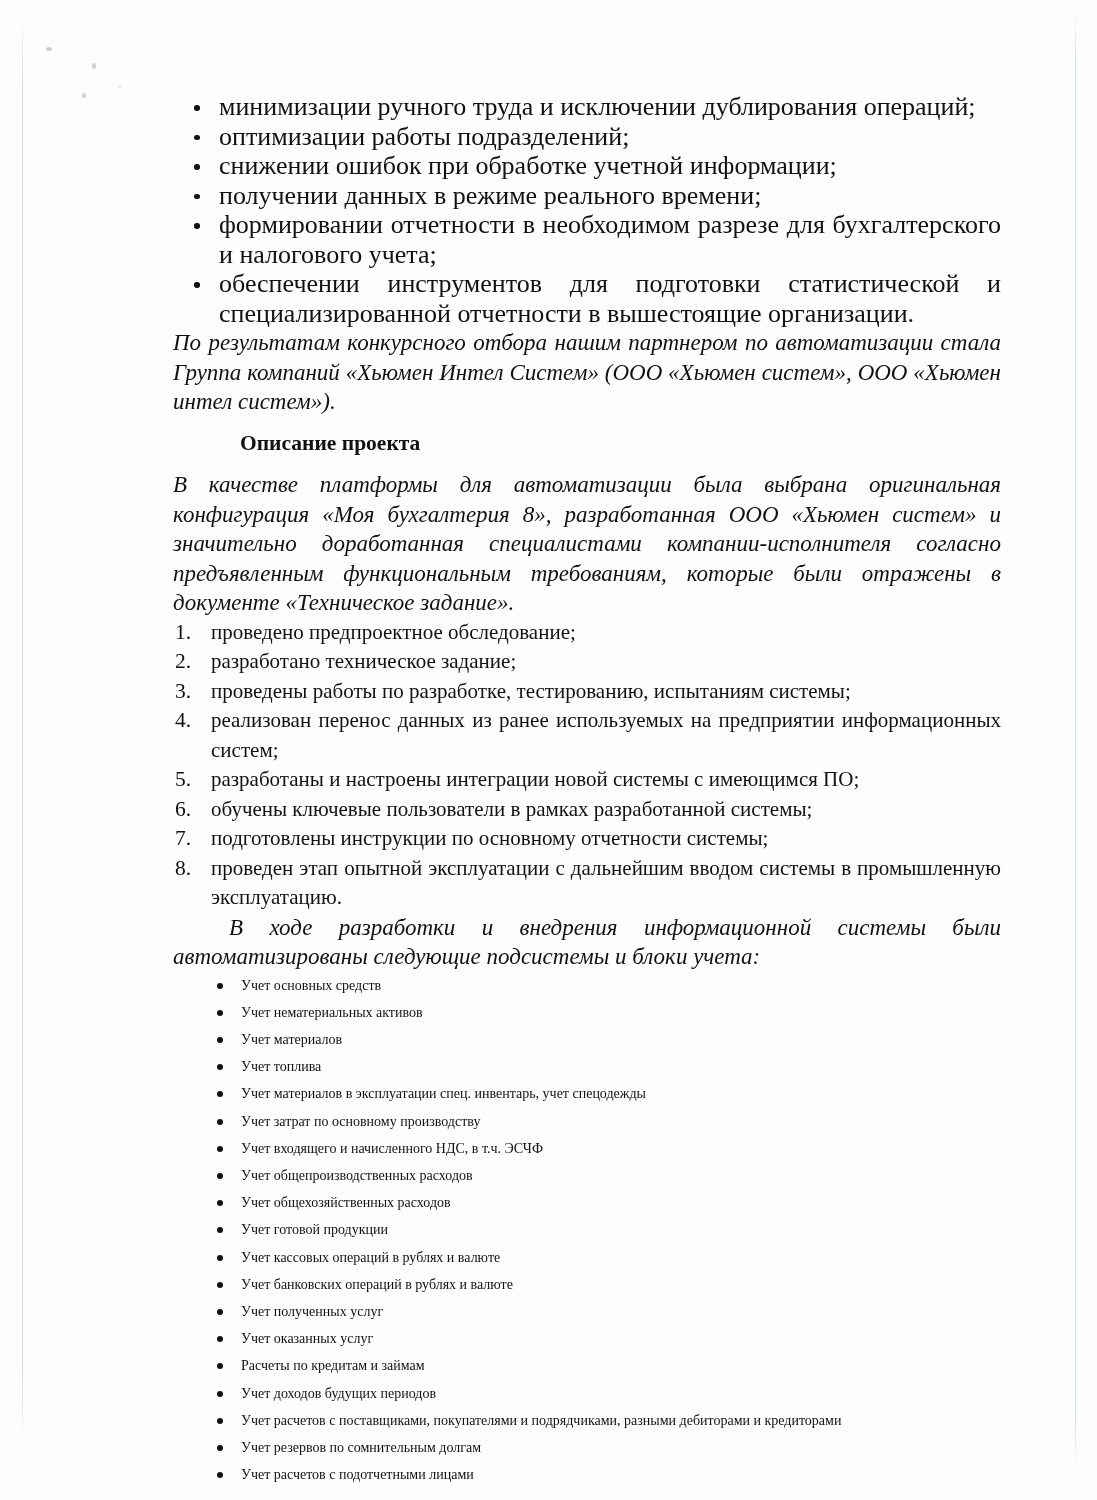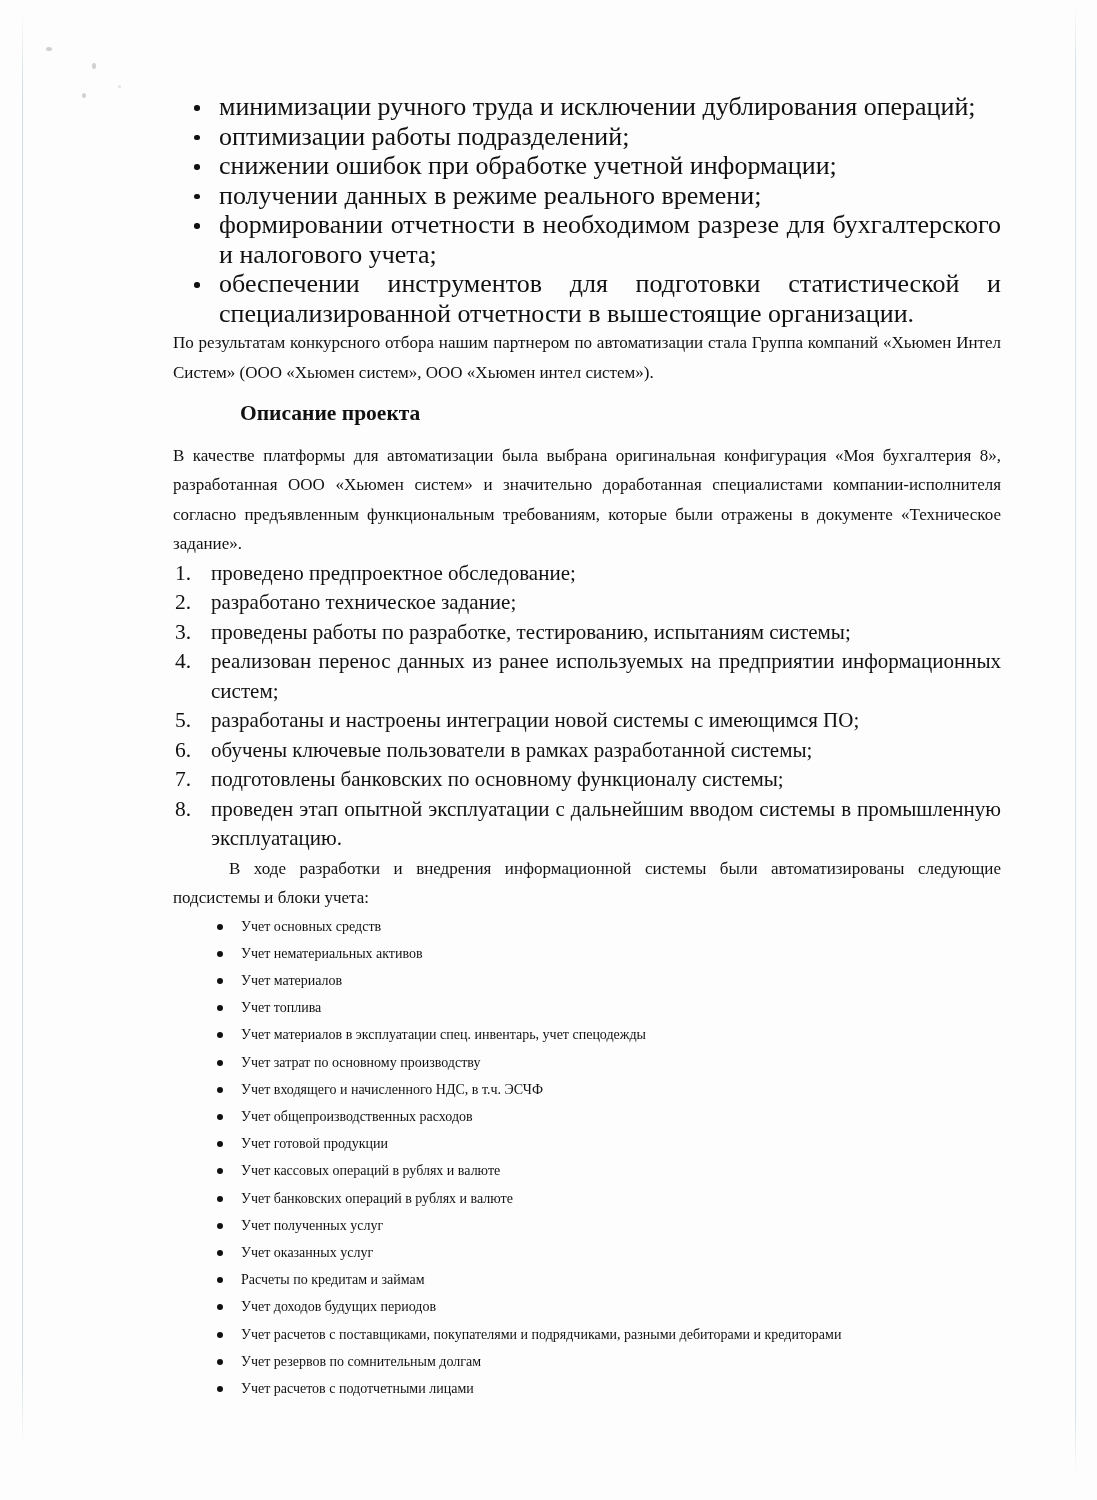--- a/index.html
+++ b/index.html
@@ -49,25 +49,26 @@
 
   
   .doc-body {
     position: absolute;
     left: 173px;
     top: 92px;
     width: 828px;
   }
 
   .para {
-    font-size: 17px;
-    line-height: 29.5px;
-    text-align: justify;
-    text-justify: inter-word;
-    margin: 0;
+    font-size: 23px;
+    line-height: 29.5px;
+    text-align: justify;
+    text-justify: inter-word;
+    margin: 0;
+    font-style: italic;
   }
   .para-indent {
     text-indent: 56px;
   }
 
   .section-heading {
     font-size: 21.5px;
     line-height: 29.5px;
     font-weight: bold;
     margin: 12px;
@@ -181,35 +182,36 @@
   <p class="para">В качестве платформы для автоматизации была выбрана оригинальная конфигурация «Моя бухгалтерия 8», разработанная ООО «Хьюмен систем» и значительно доработанная специалистами компании-исполнителя согласно предъявленным функциональным требованиям, которые были отражены в документе «Техническое задание».</p>
 
 
   <ol class="numbers">
     <li class="no-justify">проведено предпроектное обследование;</li>
     <li class="no-justify">разработано техническое задание;</li>
     <li class="no-justify">проведены работы по разработке, тестированию, испытаниям системы;</li>
     <li>реализован перенос данных из ранее используемых на предприятии информационных систем;</li>
     <li class="no-justify">разработаны и настроены интеграции новой системы с имеющимся ПО;</li>
     <li class="no-justify">обучены ключевые пользователи в рамках разработанной системы;</li>
-    <li class="no-justify">подготовлены банковских по основному функционалу системы;</li>
+    <li class="no-justify">подготовлены инструкции по основному отчетности системы;</li>
     <li>проведен этап опытной эксплуатации с дальнейшим вводом системы в промышленную эксплуатацию.</li>
   </ol>
 
   <p class="para para-indent">В ходе разработки и внедрения информационной системы были автоматизированы следующие подсистемы и блоки учета:</p>
 
   <ul class="bullets-deep">
     <li class="no-justify">Учет основных средств</li>
     <li class="no-justify">Учет нематериальных активов</li>
     <li class="no-justify">Учет материалов</li>
     <li class="no-justify">Учет топлива</li>
     <li class="no-justify">Учет материалов в эксплуатации спец. инвентарь, учет спецодежды</li>
     <li class="no-justify">Учет затрат по основному производству</li>
     <li class="no-justify">Учет входящего и начисленного НДС, в т.ч. ЭСЧФ</li>
     <li class="no-justify">Учет общепроизводственных расходов</li>
+    <li class="no-justify">Учет общехозяйственных расходов</li>
     <li class="no-justify">Учет готовой продукции</li>
     <li class="no-justify">Учет кассовых операций в рублях и валюте</li>
     <li class="no-justify">Учет банковских операций в рублях и валюте</li>
     <li class="no-justify">Учет полученных услуг</li>
     <li class="no-justify">Учет оказанных услуг</li>
     <li class="no-justify">Расчеты по кредитам и займам</li>
     <li class="no-justify">Учет доходов будущих периодов</li>
     <li>Учет расчетов с поставщиками, покупателями и подрядчиками, разными дебиторами и кредиторами</li>
     <li class="no-justify">Учет резервов по сомнительным долгам</li>
     <li class="no-justify">Учет расчетов с подотчетными лицами</li>

